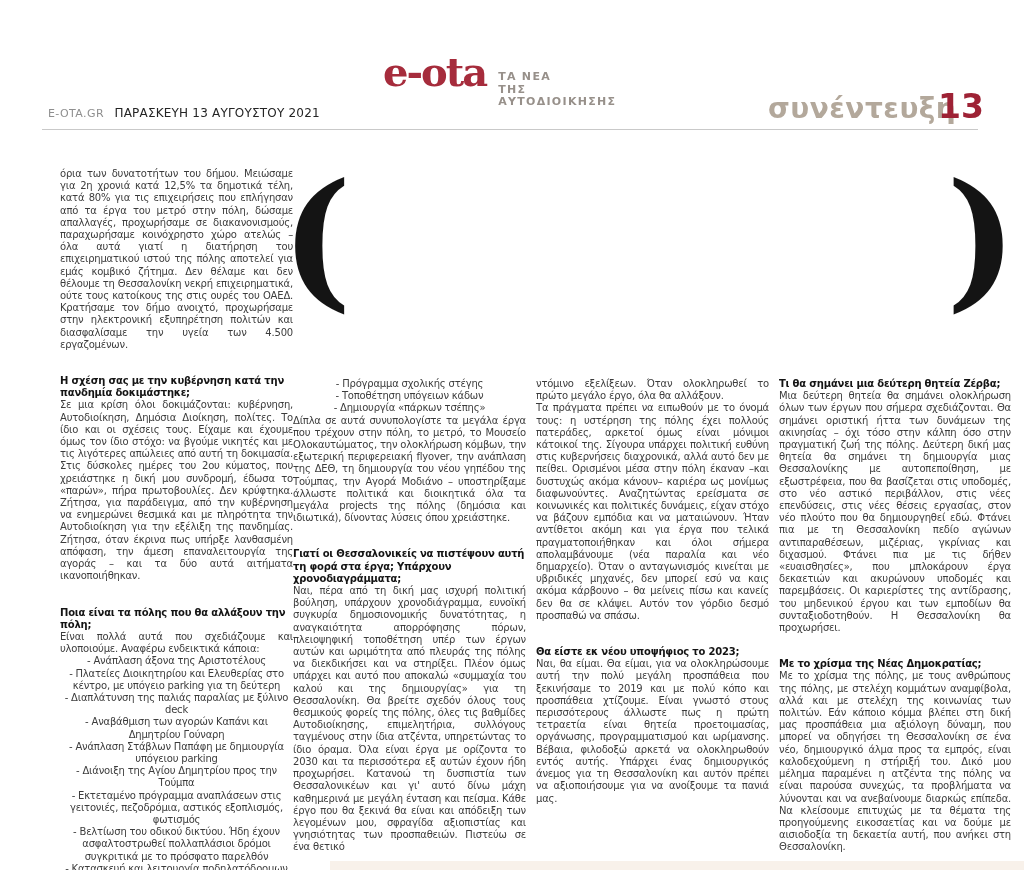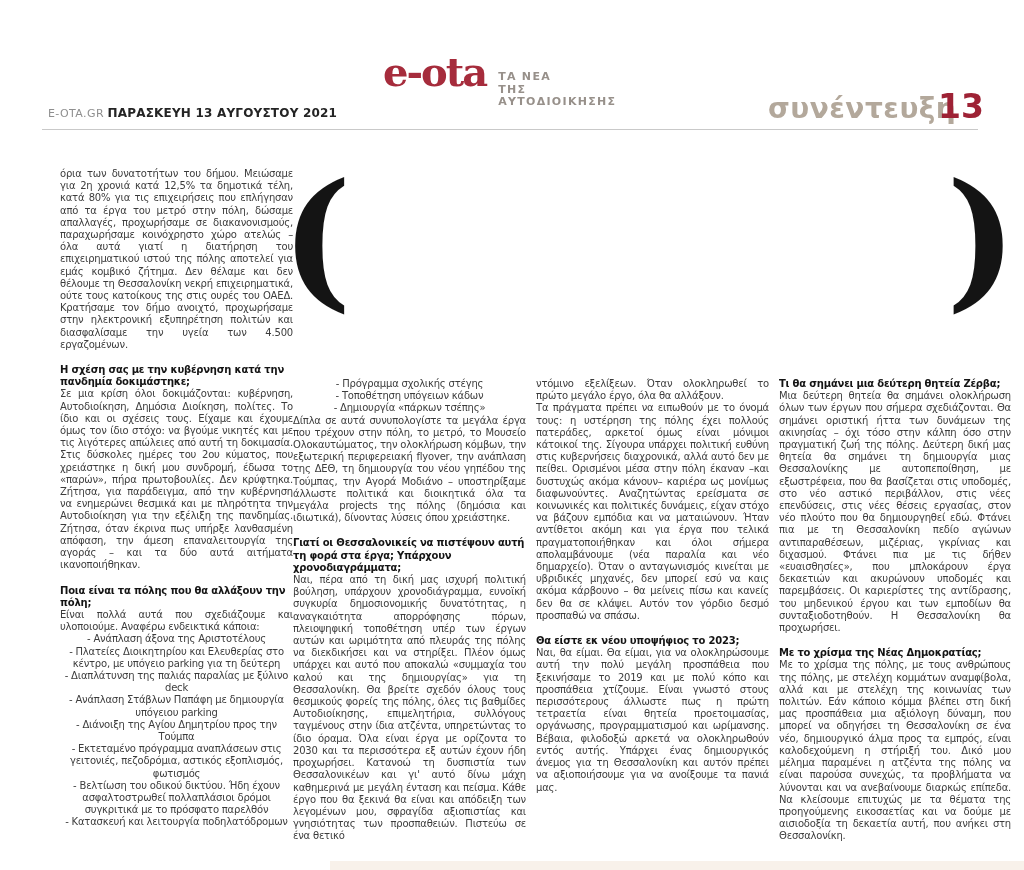--- a/index.html
+++ b/index.html
@@ -4,21 +4,21 @@
 <style>
   html,body{margin:0;padding:0;background:#e8e8e8;}
   #page{
     position:relative;width:1024px;height:870px;background:#ffffff;
     margin:0 auto;overflow:hidden;
     font-family:"DejaVu Sans","Liberation Sans",sans-serif;
   }
   
   .hdr-left{position:absolute;left:48px;top:106px;font-size:11px;white-space:nowrap;}
   .site{color:#8f8f8f;letter-spacing:.4px;}
-  .date{color:#242424;font-weight:bold;font-size:12px;letter-spacing:.2px;}
+  .date{color:#242424;font-weight:normal;font-size:12px;margin-left:7px;letter-spacing:.2px;}
   .logo-wrap{position:absolute;left:383px;top:52px;display:flex;align-items:flex-start;}
   .logo{
     font-family:"DejaVu Serif","Liberation Serif",serif;
     font-weight:bold;font-size:40px;line-height:1;color:#a62c3c;letter-spacing:-2px;
   }
   .tagline{margin-left:12px;margin-top:19px;font-size:11px;font-weight:bold;
     color:#97908a;letter-spacing:1.3px;line-height:1.15;}
   .section-title{position:absolute;left:768px;top:92px;font-size:28px;font-weight:bold;
     color:#b3a89b;letter-spacing:.5px;}
   .page-num{position:absolute;left:938px;top:87px;font-size:33px;font-weight:bold;color:#9e2235;}
@@ -40,21 +40,21 @@
   
   .col{position:absolute;width:233px;font-size:10px;line-height:12.2px;
     letter-spacing:-.2px;color:#3c3c3c;}
   .col-1{left:60px;top:168px;}
   .col-2{left:293px;top:378px;}
   .col-3{left:536px;top:378px;}
   .col-4{left:779px;top:378px;width:232px;}
   .block.p{text-align:justify;}
   .block.li{text-align:center;}
   .block.h{font-weight:bold;color:#141414;text-align:left;}
-  .block.h:not(:first-child){margin-top:13px;}
+  .block.h:not(:first-child){margin-top:24px;}
   
   .bottom-strip{position:absolute;left:330px;top:861px;width:694px;height:9px;background:#f8f1ea;}
 </style>
 </head>
 <body>
 
 <div id="page">
 
   <div class="hdr-left">
     <span class="site">E-OTA.GR</span>
@@ -79,20 +79,21 @@
 
   <div class="col col-1">
       <div class="block p">όρια των δυνατοτήτων του δήμου. Μειώσαμε για 2η χρονιά κατά 12,5% τα δημοτικά τέλη, κατά 80% για τις επιχειρήσεις που επλήγησαν από τα έργα του μετρό στην πόλη, δώσαμε απαλλαγές, προχωρήσαμε σε διακανονισμούς, παραχωρήσαμε κοινόχρηστο χώρο ατελώς – όλα αυτά γιατί η διατήρηση του επιχειρηματικού ιστού της πόλης αποτελεί για εμάς κομβικό ζήτημα. Δεν θέλαμε και δεν θέλουμε τη Θεσσαλονίκη νεκρή επιχειρηματικά, ούτε τους κατοίκους της στις ουρές του ΟΑΕΔ. Κρατήσαμε τον δήμο ανοιχτό, προχωρήσαμε στην ηλεκτρονική εξυπηρέτηση πολιτών και διασφαλίσαμε την υγεία των 4.500 εργαζομένων.</div>
       <div class="block h">Η σχέση σας με την κυβέρνηση κατά την πανδημία δοκιμάστηκε;</div>
       <div class="block p">Σε μια κρίση όλοι δοκιμάζονται: κυβέρνηση, Αυτοδιοίκηση, Δημόσια Διοίκηση, πολίτες. Το ίδιο και οι σχέσεις τους. Είχαμε και έχουμε όμως τον ίδιο στόχο: να βγούμε νικητές και με τις λιγότερες απώλειες από αυτή τη δοκιμασία. Στις δύσκολες ημέρες του 2ου κύματος, που χρειάστηκε η δική μου συνδρομή, έδωσα το «παρών», πήρα πρωτοβουλίες. Δεν κρύφτηκα. Ζήτησα, για παράδειγμα, από την κυβέρνηση να ενημερώνει θεσμικά και με πληρότητα την Αυτοδιοίκηση για την εξέλιξη της πανδημίας. Ζήτησα, όταν έκρινα πως υπήρξε λανθασμένη απόφαση, την άμεση επαναλειτουργία της αγοράς – και τα δύο αυτά αιτήματα ικανοποιήθηκαν.</div>
       <div class="block h">Ποια είναι τα πόλης που θα αλλάξουν την πόλη;</div>
       <div class="block p">Είναι πολλά αυτά που σχεδιάζουμε και υλοποιούμε. Αναφέρω ενδεικτικά κάποια:</div>
       <div class="block li">- Ανάπλαση άξονα της Αριστοτέλους</div>
       <div class="block li">- Πλατείες Διοικητηρίου και Ελευθερίας στο κέντρο, με υπόγειο parking για τη δεύτερη</div>
       <div class="block li">- Διαπλάτυνση της παλιάς παραλίας με ξύλινο deck</div>
+      <div class="block li">- Αναβάθμιση των αγορών Καπάνι και Δημητρίου Γούναρη</div>
       <div class="block li">- Ανάπλαση Στάβλων Παπάφη με δημιουργία υπόγειου parking</div>
       <div class="block li">- Διάνοιξη της Αγίου Δημητρίου προς την Τούμπα</div>
       <div class="block li">- Εκτεταμένο πρόγραμμα αναπλάσεων στις γειτονιές, πεζοδρόμια, αστικός εξοπλισμός, φωτισμός</div>
       <div class="block li">- Βελτίωση του οδικού δικτύου. Ήδη έχουν ασφαλτοστρωθεί πολλαπλάσιοι δρόμοι συγκριτικά με το πρόσφατο παρελθόν</div>
       <div class="block li">- Κατασκευή και λειτουργία ποδηλατόδρομων</div>
     </div>
   <div class="col col-2">
       <div class="block li">- Πρόγραμμα σχολικής στέγης</div>
       <div class="block li">- Τοποθέτηση υπόγειων κάδων</div>
       <div class="block li">- Δημιουργία «πάρκων τσέπης»</div>

